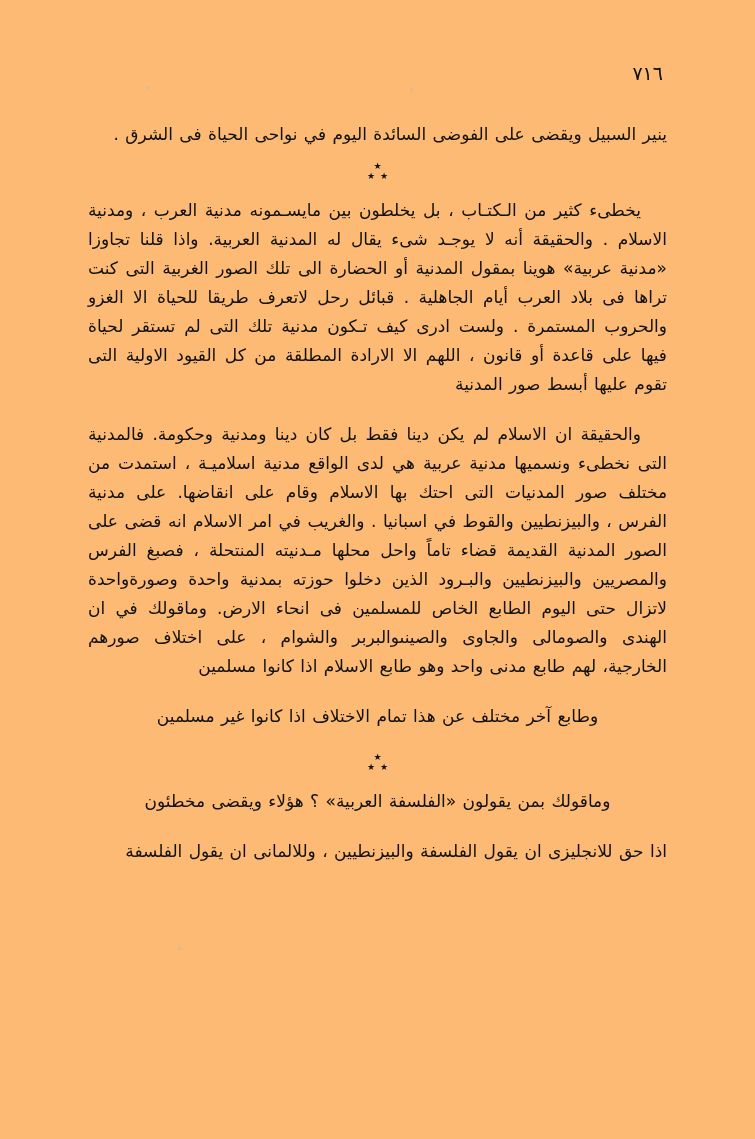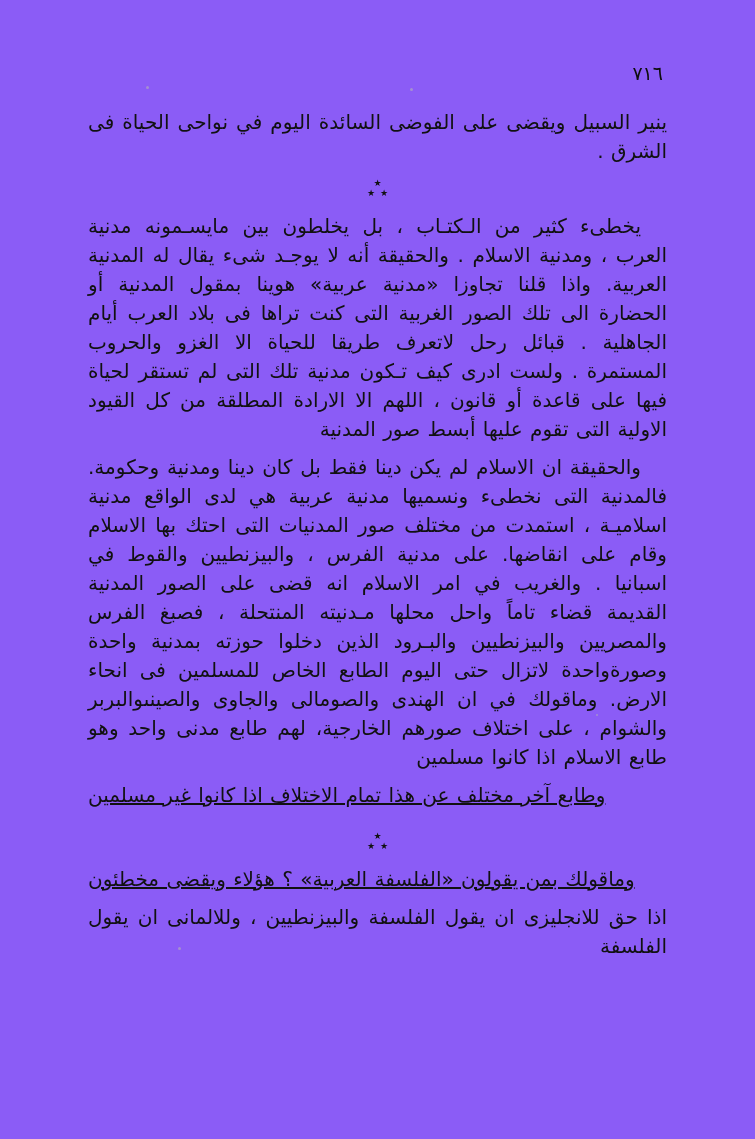--- a/index.html
+++ b/index.html
@@ -11,21 +11,21 @@
     width: 755px;
     height: 1139px;
     font-family: "DejaVu Sans", sans-serif;
     color: #111111;
     position: relative;
     overflow: hidden;
   }
   .page {
     position: absolute;
     inset: 0;
-    background: #8b5cf6;
+    background: #fdba74;
   }
   .page-number {
     position: absolute;
     top: 62px;
     right: 92px;
     font-family: "DejaVu Sans", sans-serif;
     font-size: 19px;
     letter-spacing: 1px;
     color: #0d0d0d;
     direction: rtl;
@@ -34,34 +34,33 @@
     position: absolute;
     top: 108px;
     right: 88px;
     left: 88px;
     direction: rtl;
     text-align: justify;
     text-justify: inter-word;
   }
   .para {
     font-family: "DejaVu Sans", sans-serif;
-    font-size: 20px;
+    font-size: 17px;
     line-height: 29px;
     color: #111111;
-    margin: 0 0 2px 0;
+    margin: 12px 0 2px 0;
     text-align: justify;
     word-spacing: 1px;
   }
   .para.indent {
     text-indent: 26px;
   }
   .para.center {
-    text-align: left;
+    text-align: center;
     text-indent: 0;
-    text-decoration: underline;
   }
   .spacer-sm { height: 7px; }
   .divider {
     text-align: center;
     font-size: 15px;
     line-height: 16px;
     color: #111111;
     letter-spacing: 2px;
     margin: 9px 0 11px 0;
     direction: ltr;

